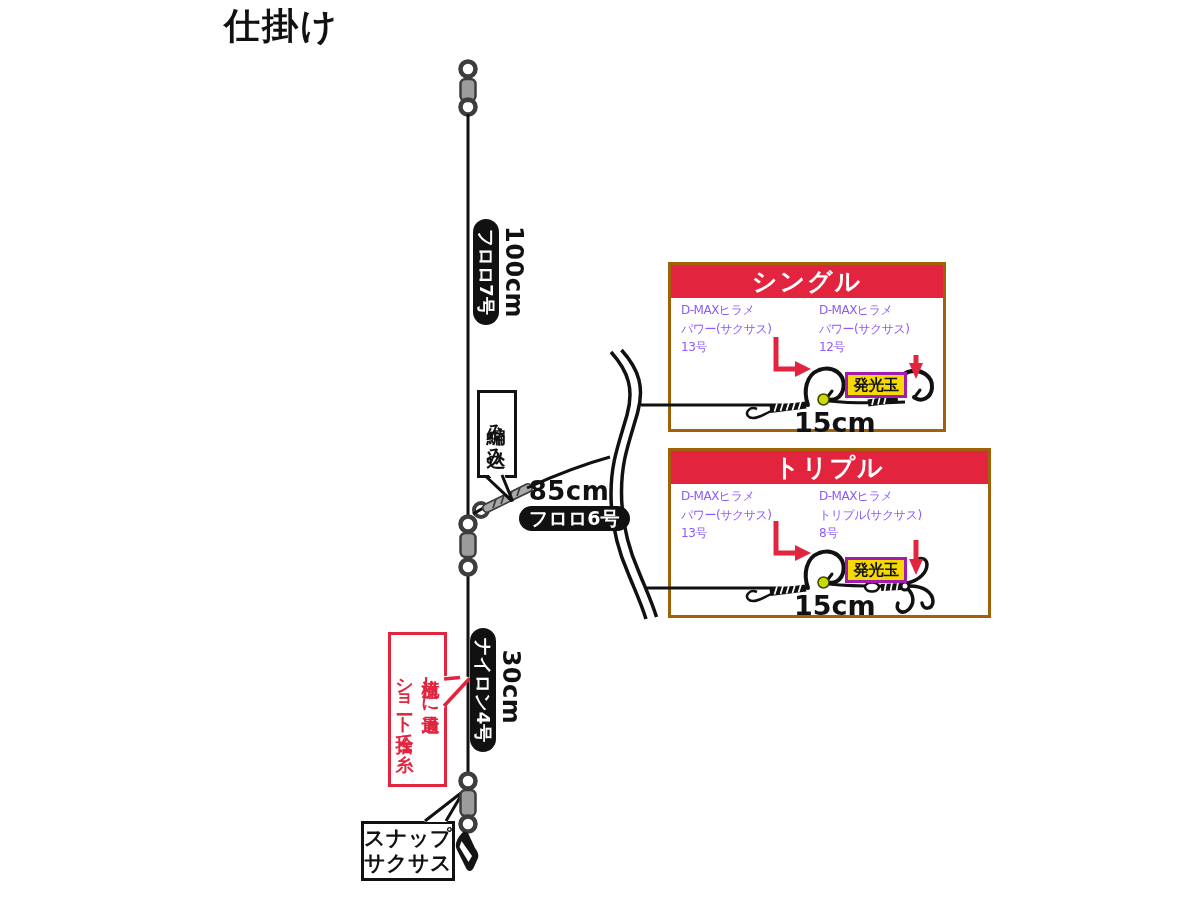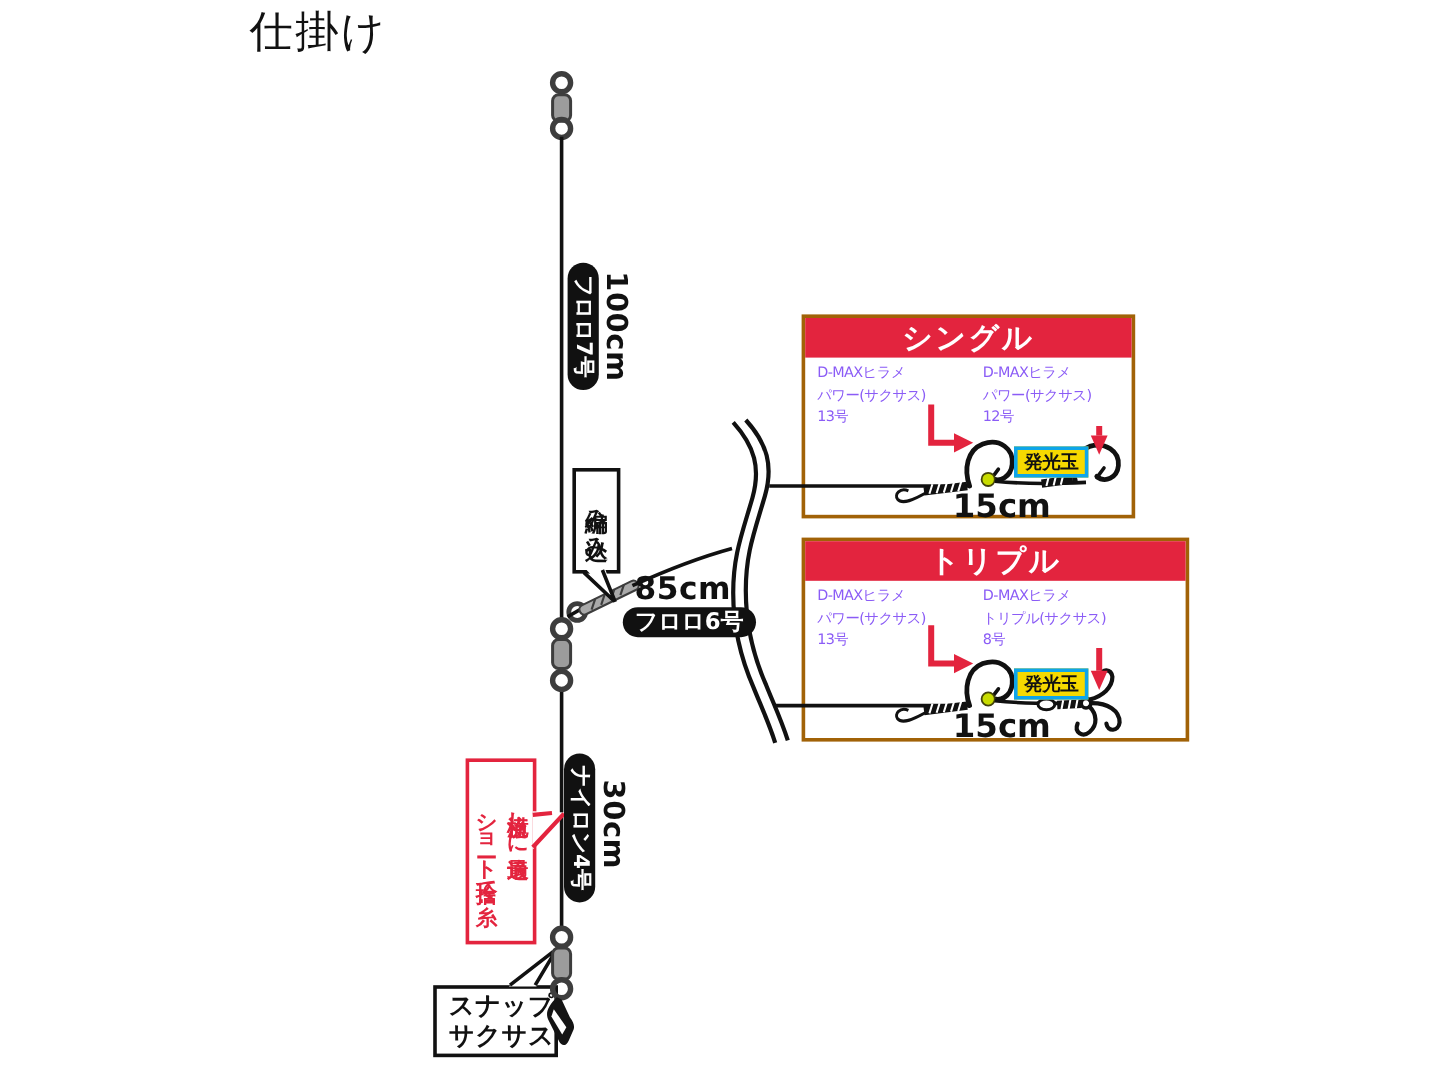--- a/index.html
+++ b/index.html
@@ -1,53 +1,53 @@
 <!DOCTYPE html>
 <html><head>
 <meta charset="utf-8">
 <style>
   html,body{margin:0;padding:0;background:#fff;}
   .canvas{position:relative;width:1200px;height:900px;background:#fff;overflow:hidden;
           font-family:"DejaVu Sans","Liberation Sans",sans-serif;color:#111;}
-  .title{position:absolute;left:208px;top:2px;font-size:36px;font-weight:normal;letter-spacing:2px;z-index:3;}
+  .title{position:absolute;left:224px;top:2px;font-size:36px;font-weight:bold;letter-spacing:2px;z-index:3;}
 
   
   .hookbox{position:absolute;width:272px;height:164px;background:#fff;border:3px solid #a16207;z-index:1;}
   .hookbox-header{position:absolute;left:0;top:0;width:100%;height:33px;background:#e3243e;color:#fff;
                   font-size:25px;font-weight:bold;text-align:center;line-height:33px;letter-spacing:2px;}
   .hooklabel{position:absolute;top:36px;width:135px;color:#8b5cf6;font-size:12px;font-weight:normal;
              line-height:18.5px;letter-spacing:-0.5px;white-space:nowrap;}
   .hooklabel.left{left:10px;}
   .hooklabel.right{left:148px;}
 
   
   .bubble{position:absolute;background:#fff;border:3px solid #111;z-index:1;}
   .braid-bubble{left:477px;top:390px;width:34px;height:82px;display:flex;align-items:center;justify-content:center;}
   .vtext{writing-mode:vertical-rl;font-size:19px;font-weight:bold;letter-spacing:1px;}
   .warnbox{position:absolute;left:388px;top:632px;width:53px;height:149px;border:3.5px solid #e3243e;
            background:#fff;z-index:1;display:flex;align-items:center;justify-content:center;}
   .warncols{writing-mode:vertical-rl;color:#e3243e;font-size:18px;font-weight:bold;line-height:26px;
             letter-spacing:-1px;transform:scaleY(0.98);}
-  .snapbox{left:361px;top:821px;width:88px;height:52px;text-align:right;padding-top:2px;padding-left:10px;}
+  .snapbox{left:361px;top:821px;width:88px;height:52px;text-align:right;padding-top:2px;}
   .snapbox div{font-size:21px;font-weight:bold;line-height:25px;letter-spacing:0.5px;}
 
   
   .seglabel{position:absolute;z-index:3;text-align:center;}
   .seglabel .len{font-size:24px;font-weight:bold;line-height:27px;letter-spacing:0.5px;}
   .seglabel .pill{margin:1px auto 0 auto;background:#111;color:#fff;border-radius:14px;height:26px;
                   line-height:26px;font-size:18px;font-weight:bold;letter-spacing:0;padding:0 10px;display:block;width:max-content;}
   .rot{transform:rotate(90deg);transform-origin:center center;}
   .seg-top{left:440px;top:245px;width:120px;height:54px;}
   .seg-bottom{left:438px;top:660px;width:118px;height:54px;}
   .seg-branch{left:519px;top:478px;width:100px;}
   .seg-branch .len{font-size:26px;line-height:27px;}
   .seg-branch .pill{height:25px;line-height:25px;font-size:19px;text-align:center;}
 
   
-  .badge{position:absolute;z-index:3;width:56px;height:20px;background:#f6d900;border:3px solid #0ea5e9;
+  .badge{position:absolute;z-index:3;width:56px;height:20px;background:#f6d900;border:3px solid #a21caf;
          color:#111;font-size:15.5px;font-weight:bold;line-height:20px;text-align:center;letter-spacing:-0.5px;}
   .spacing{position:absolute;z-index:3;width:88px;font-size:27px;font-weight:bold;text-align:left;letter-spacing:0;}
 
   svg.overlay{position:absolute;left:0;top:0;z-index:2;pointer-events:none;}
 </style>
 </head>
 <body>
 
 <div class="canvas">
 

